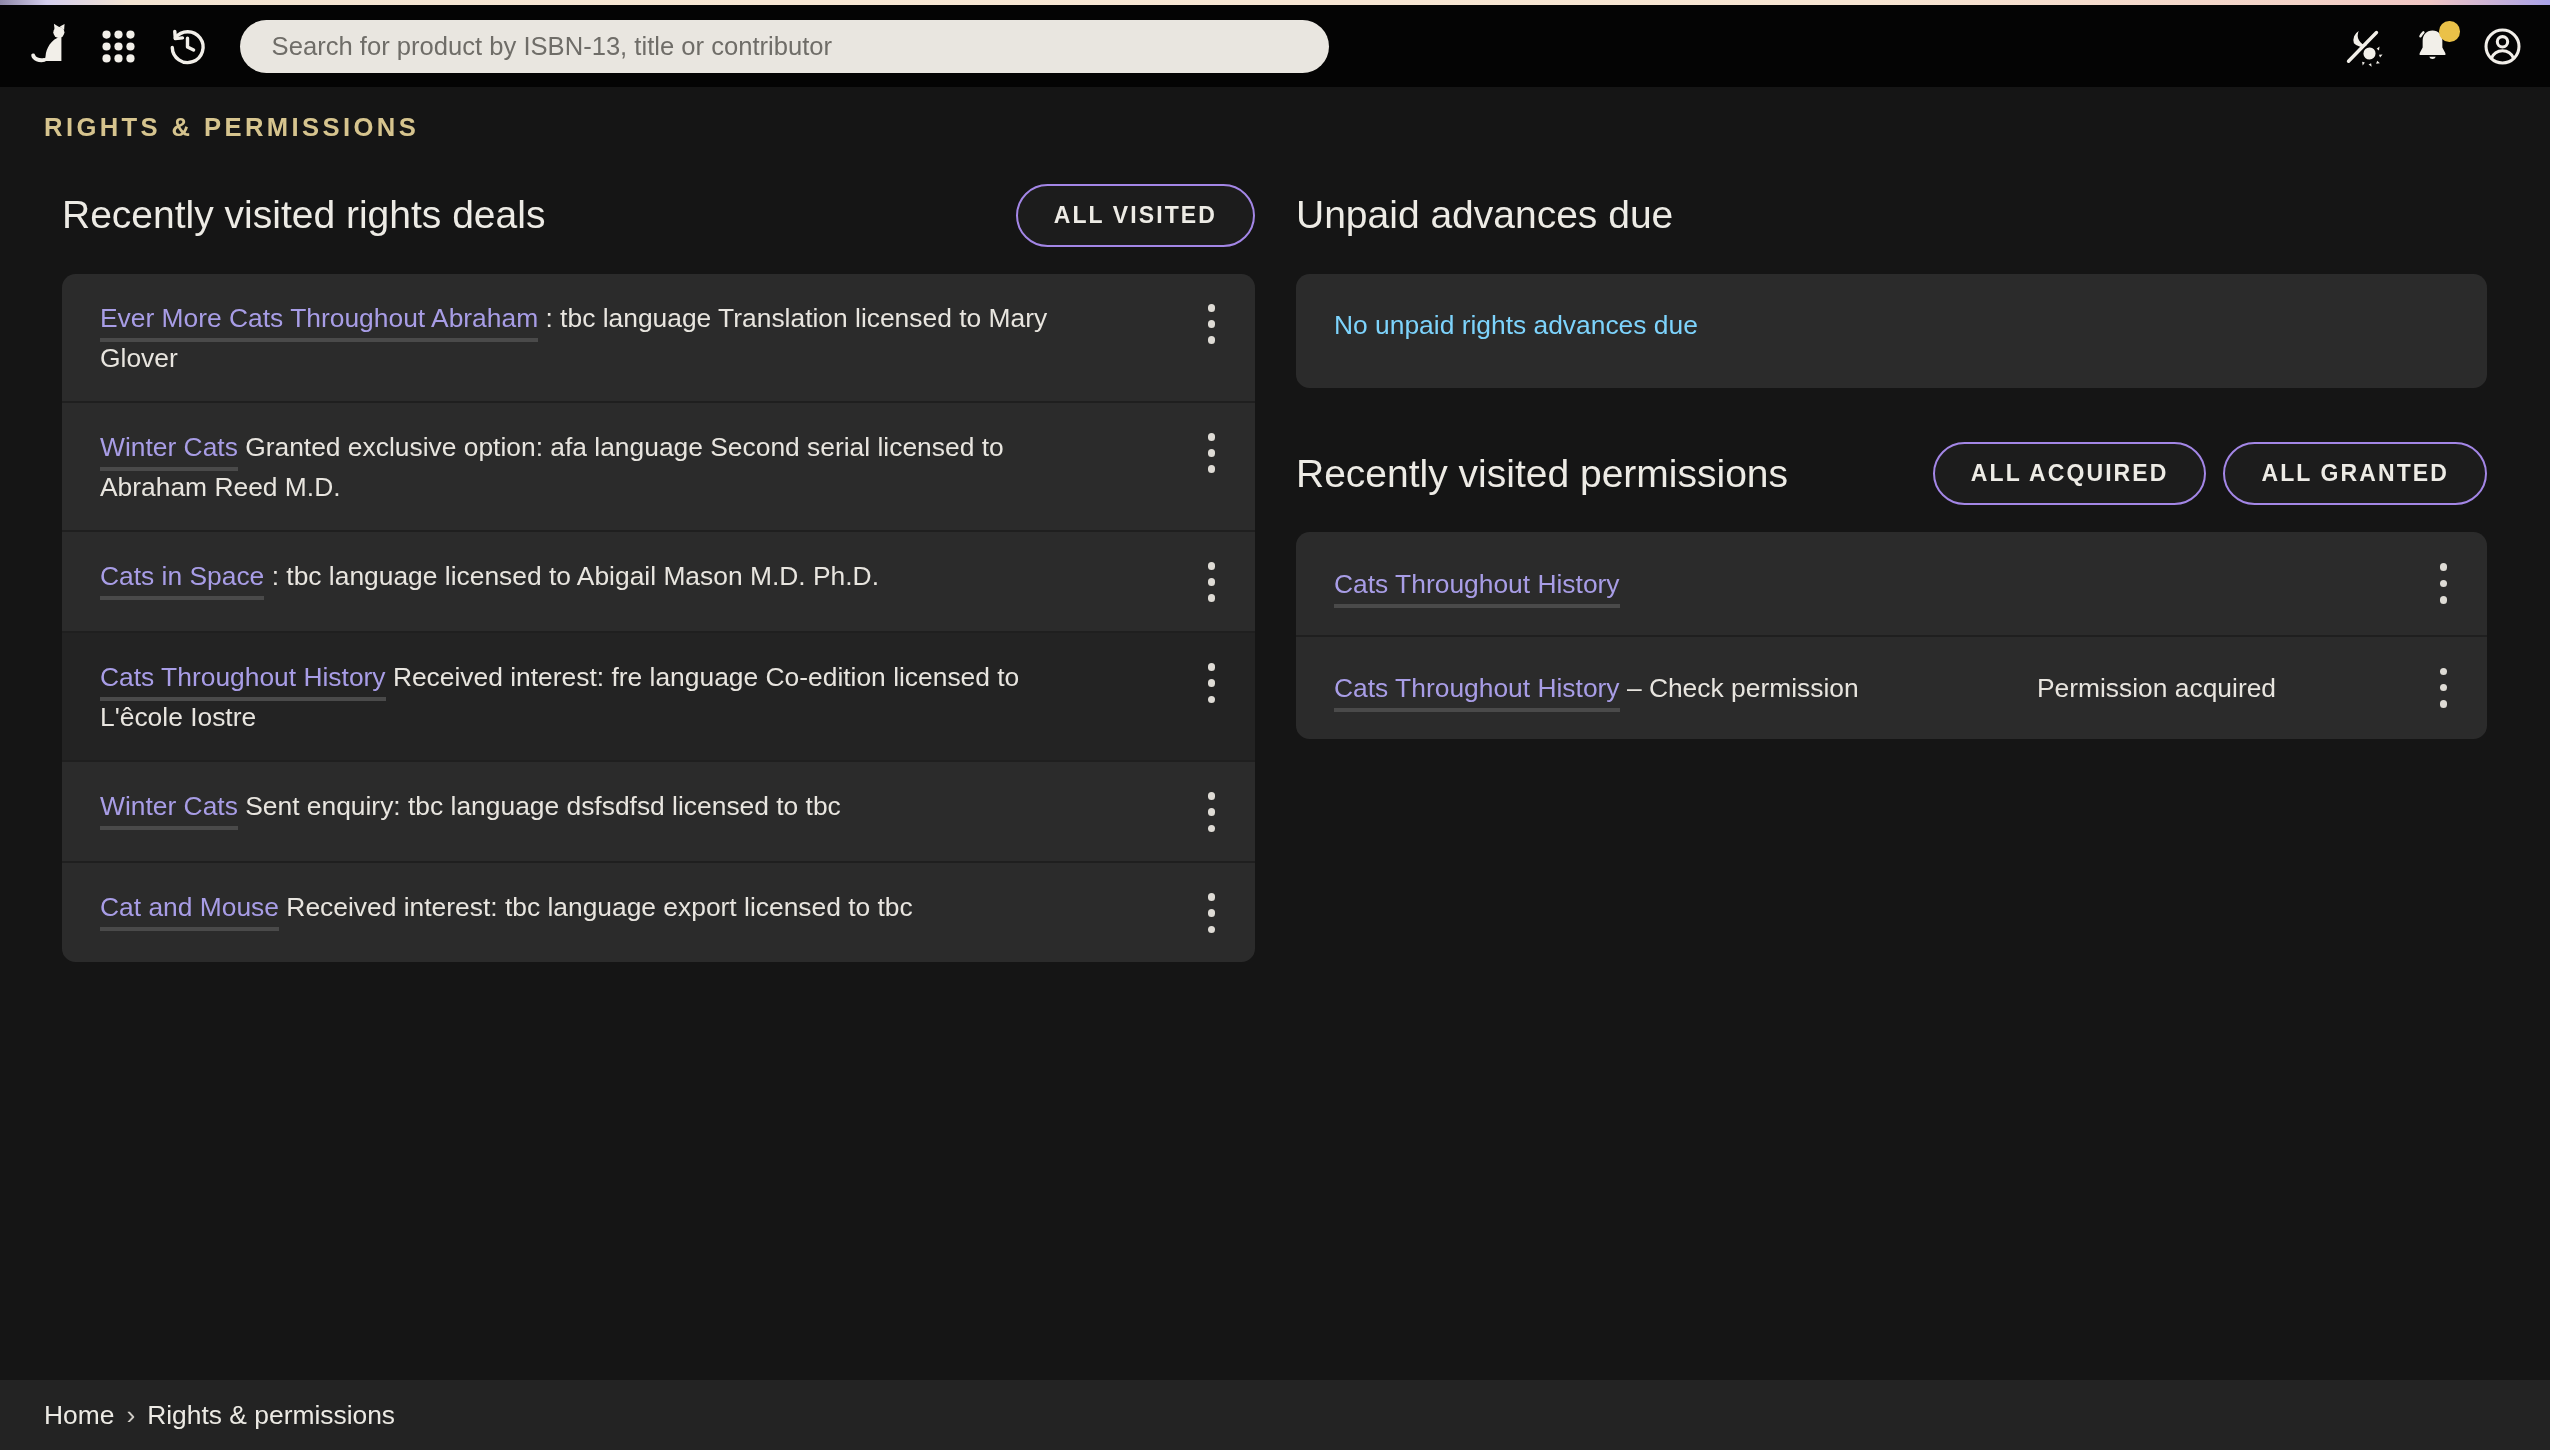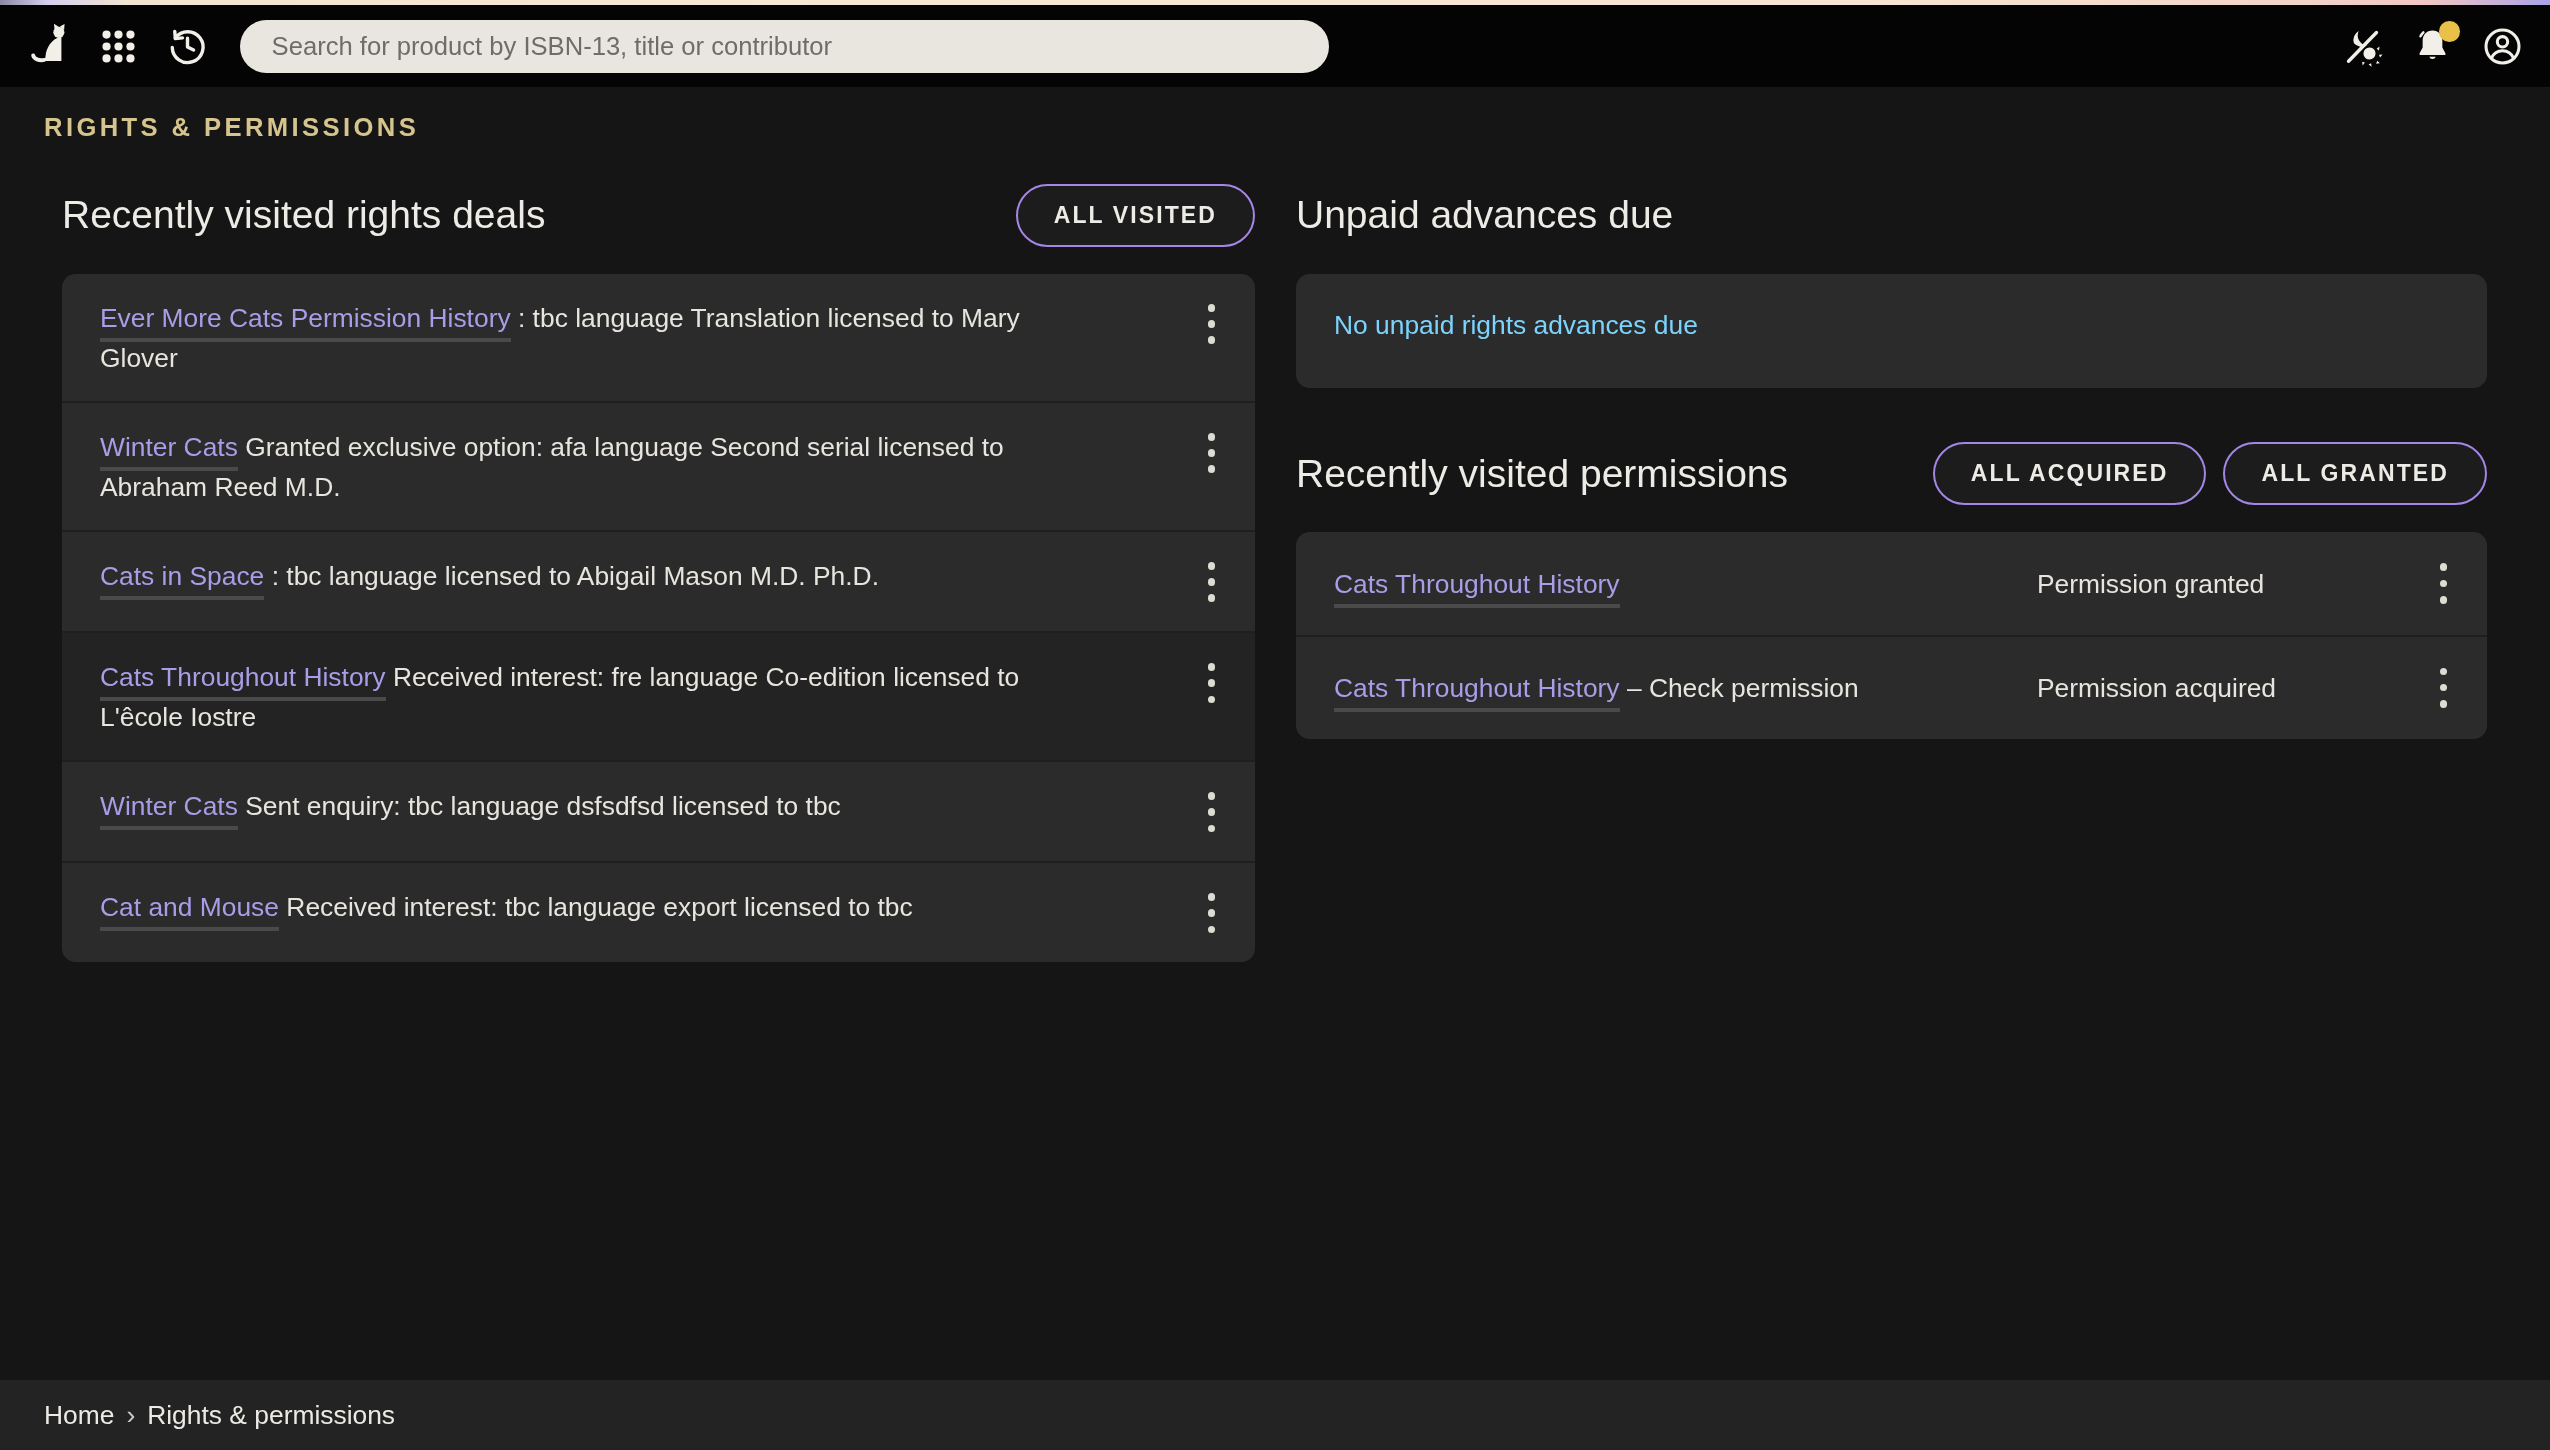--- a/index.html
+++ b/index.html
@@ -237,21 +237,21 @@
 <div class="columns">
 
   <div class="col-left">
     <div class="section-head">
       <div class="section-title">Recently visited rights deals</div>
       <button class="pill-btn">ALL VISITED</button>
     </div>
 
     <div class="card">
       <div class="row">
-        <div class="row-text"><a class="link">Ever More Cats Permission History</a><span> : tbc language Translation licensed to Mary Glover</span></div>
+        <div class="row-text"><a class="link">Ever More Cats Throughout Abraham</a><span> : tbc language Translation licensed to Mary Glover</span></div>
         <div class="kebab">
             <i></i>
             <i></i>
             <i></i>
           </div>
       </div>
       <div class="row">
         <div class="row-text"><a class="link">Winter Cats</a><span> Granted exclusive option: afa language Second serial licensed to Abraham Reed M.D.</span></div>
         <div class="kebab">
             <i></i>
@@ -306,21 +306,20 @@
       <div class="section-title">Recently visited permissions</div>
       <div class="head-buttons">
         <button class="pill-btn">ALL ACQUIRED</button>
         <button class="pill-btn">ALL GRANTED</button>
       </div>
     </div>
 
     <div class="card">
       <div class="row perm-row">
         <div class="perm-main"><a class="link">Cats Throughout History</a><span></span></div>
-        <div class="perm-status">Permission granted</div>
         <div class="kebab">
             <i></i>
             <i></i>
             <i></i>
           </div>
       </div>
       <div class="row perm-row">
         <div class="perm-main"><a class="link">Cats Throughout History</a><span> – Check permission</span></div>
         <div class="perm-status">Permission acquired</div>
         <div class="kebab">

